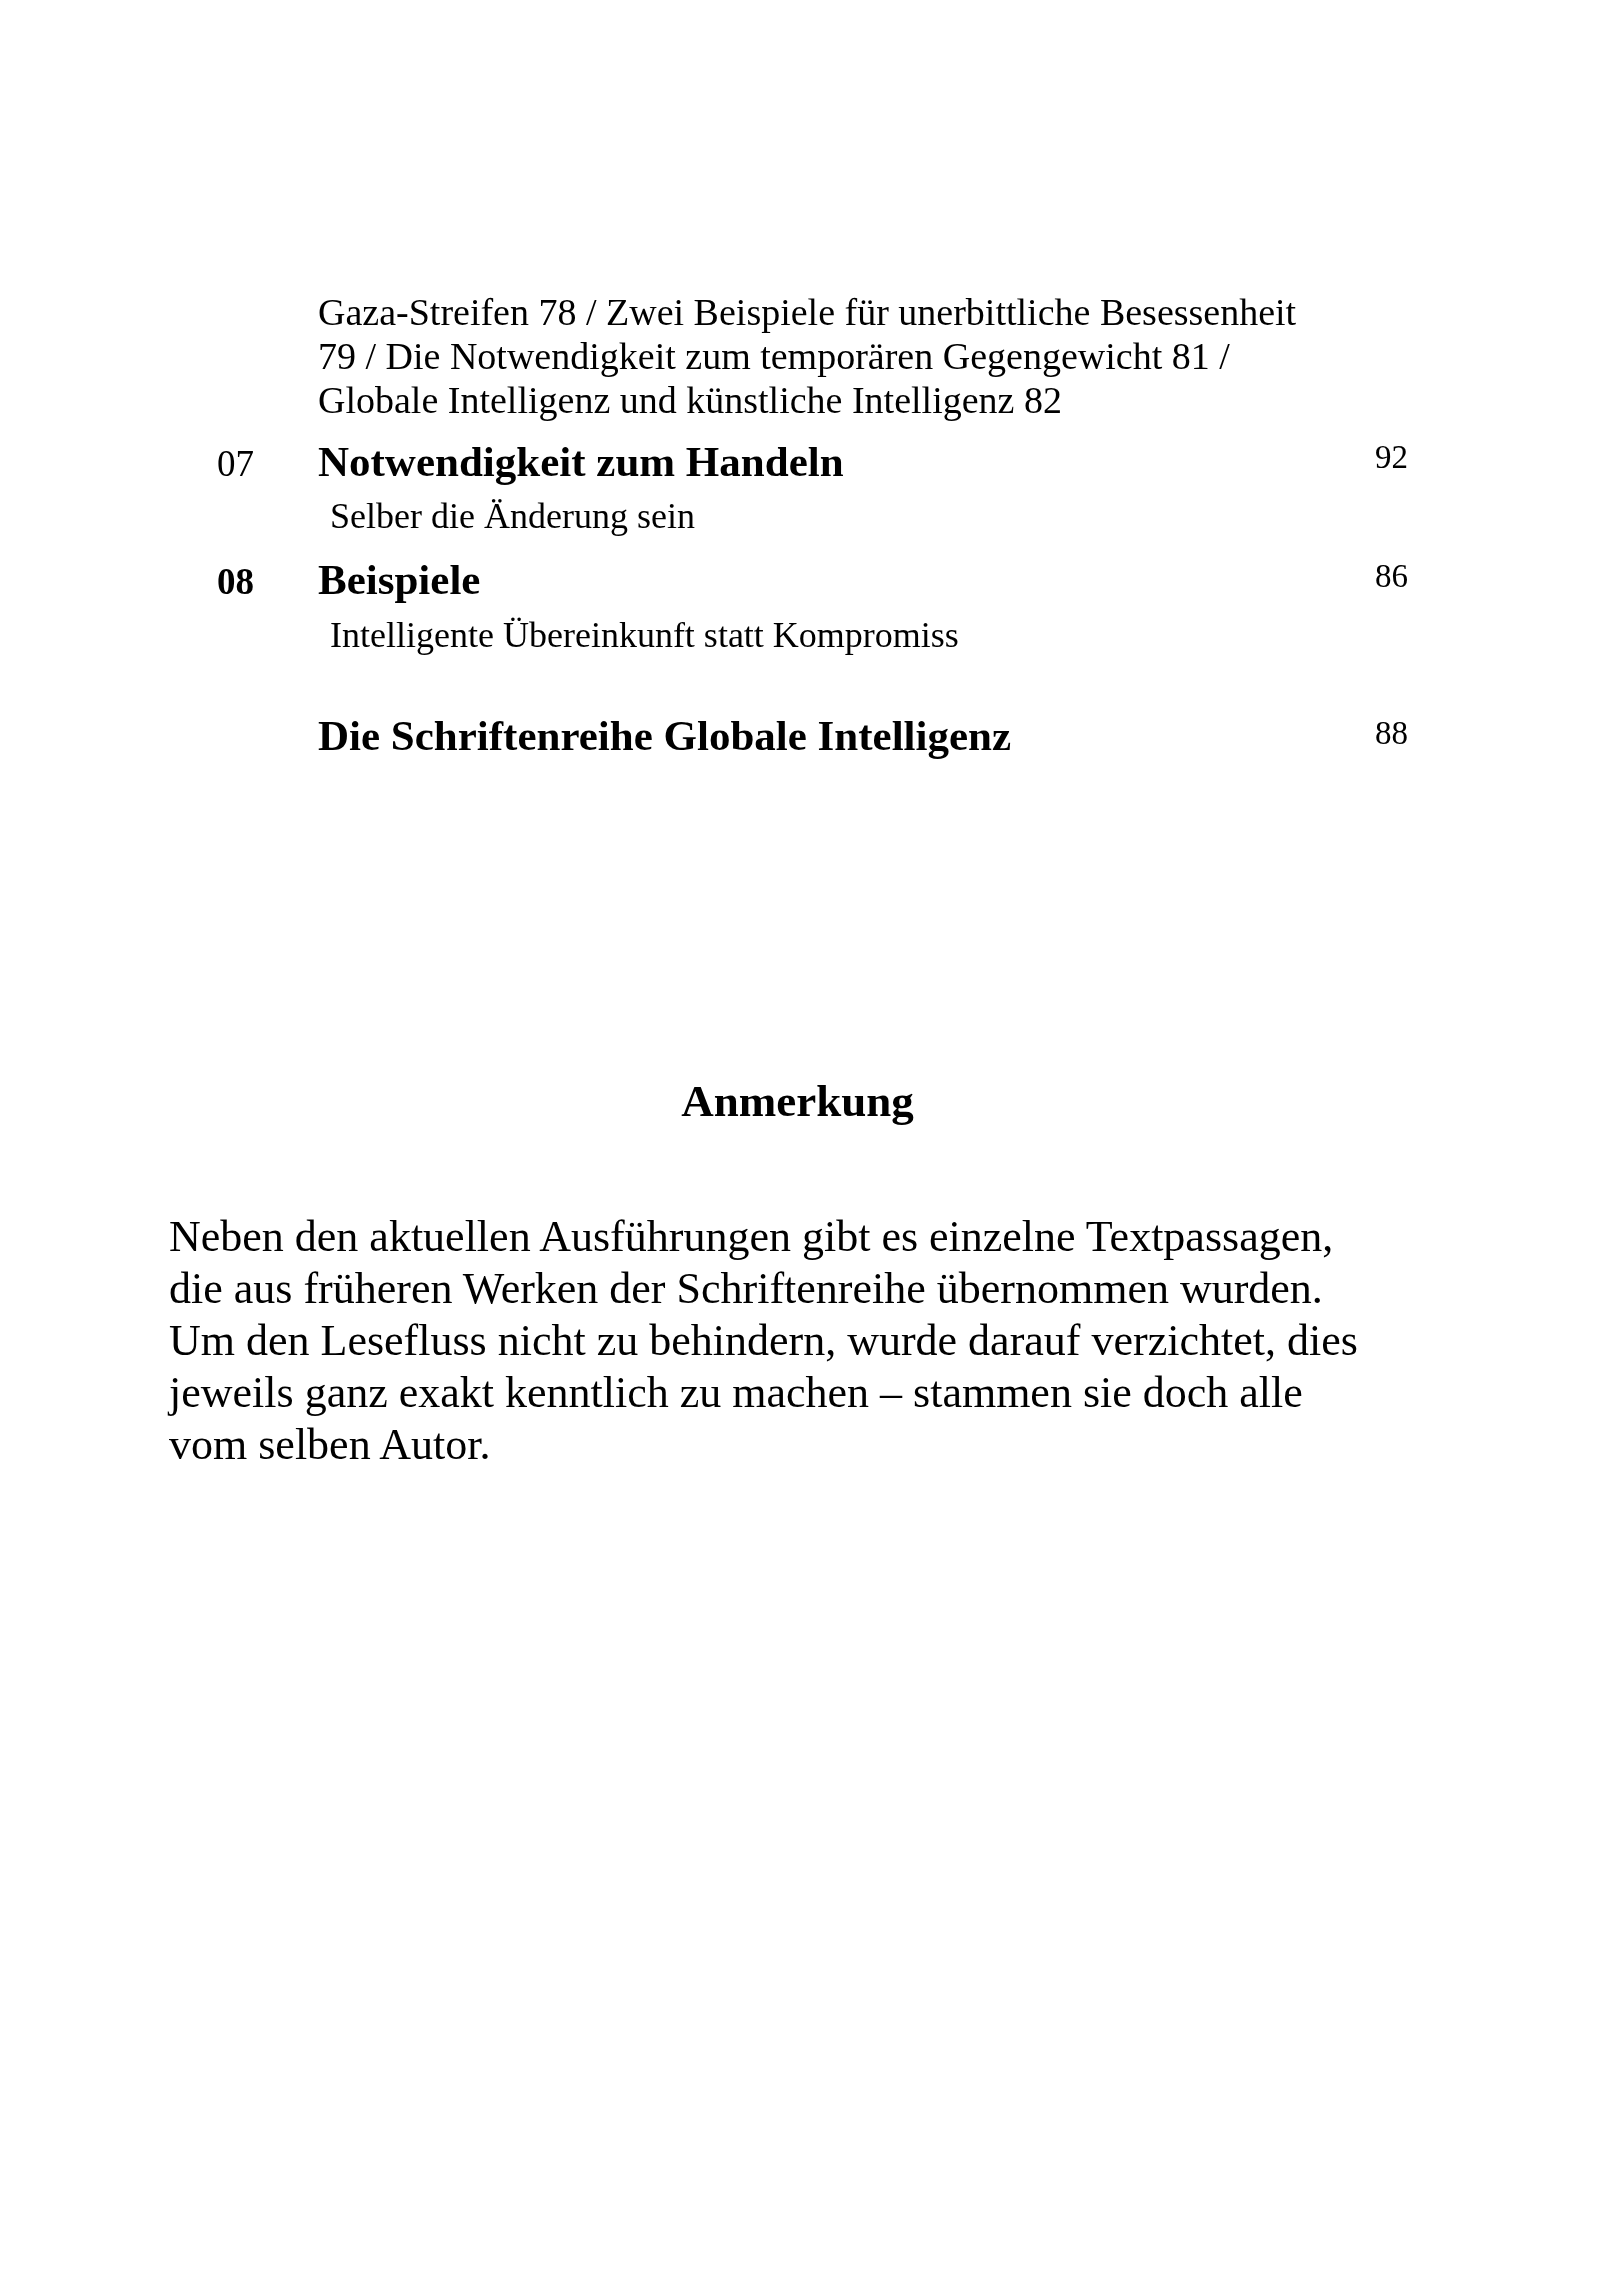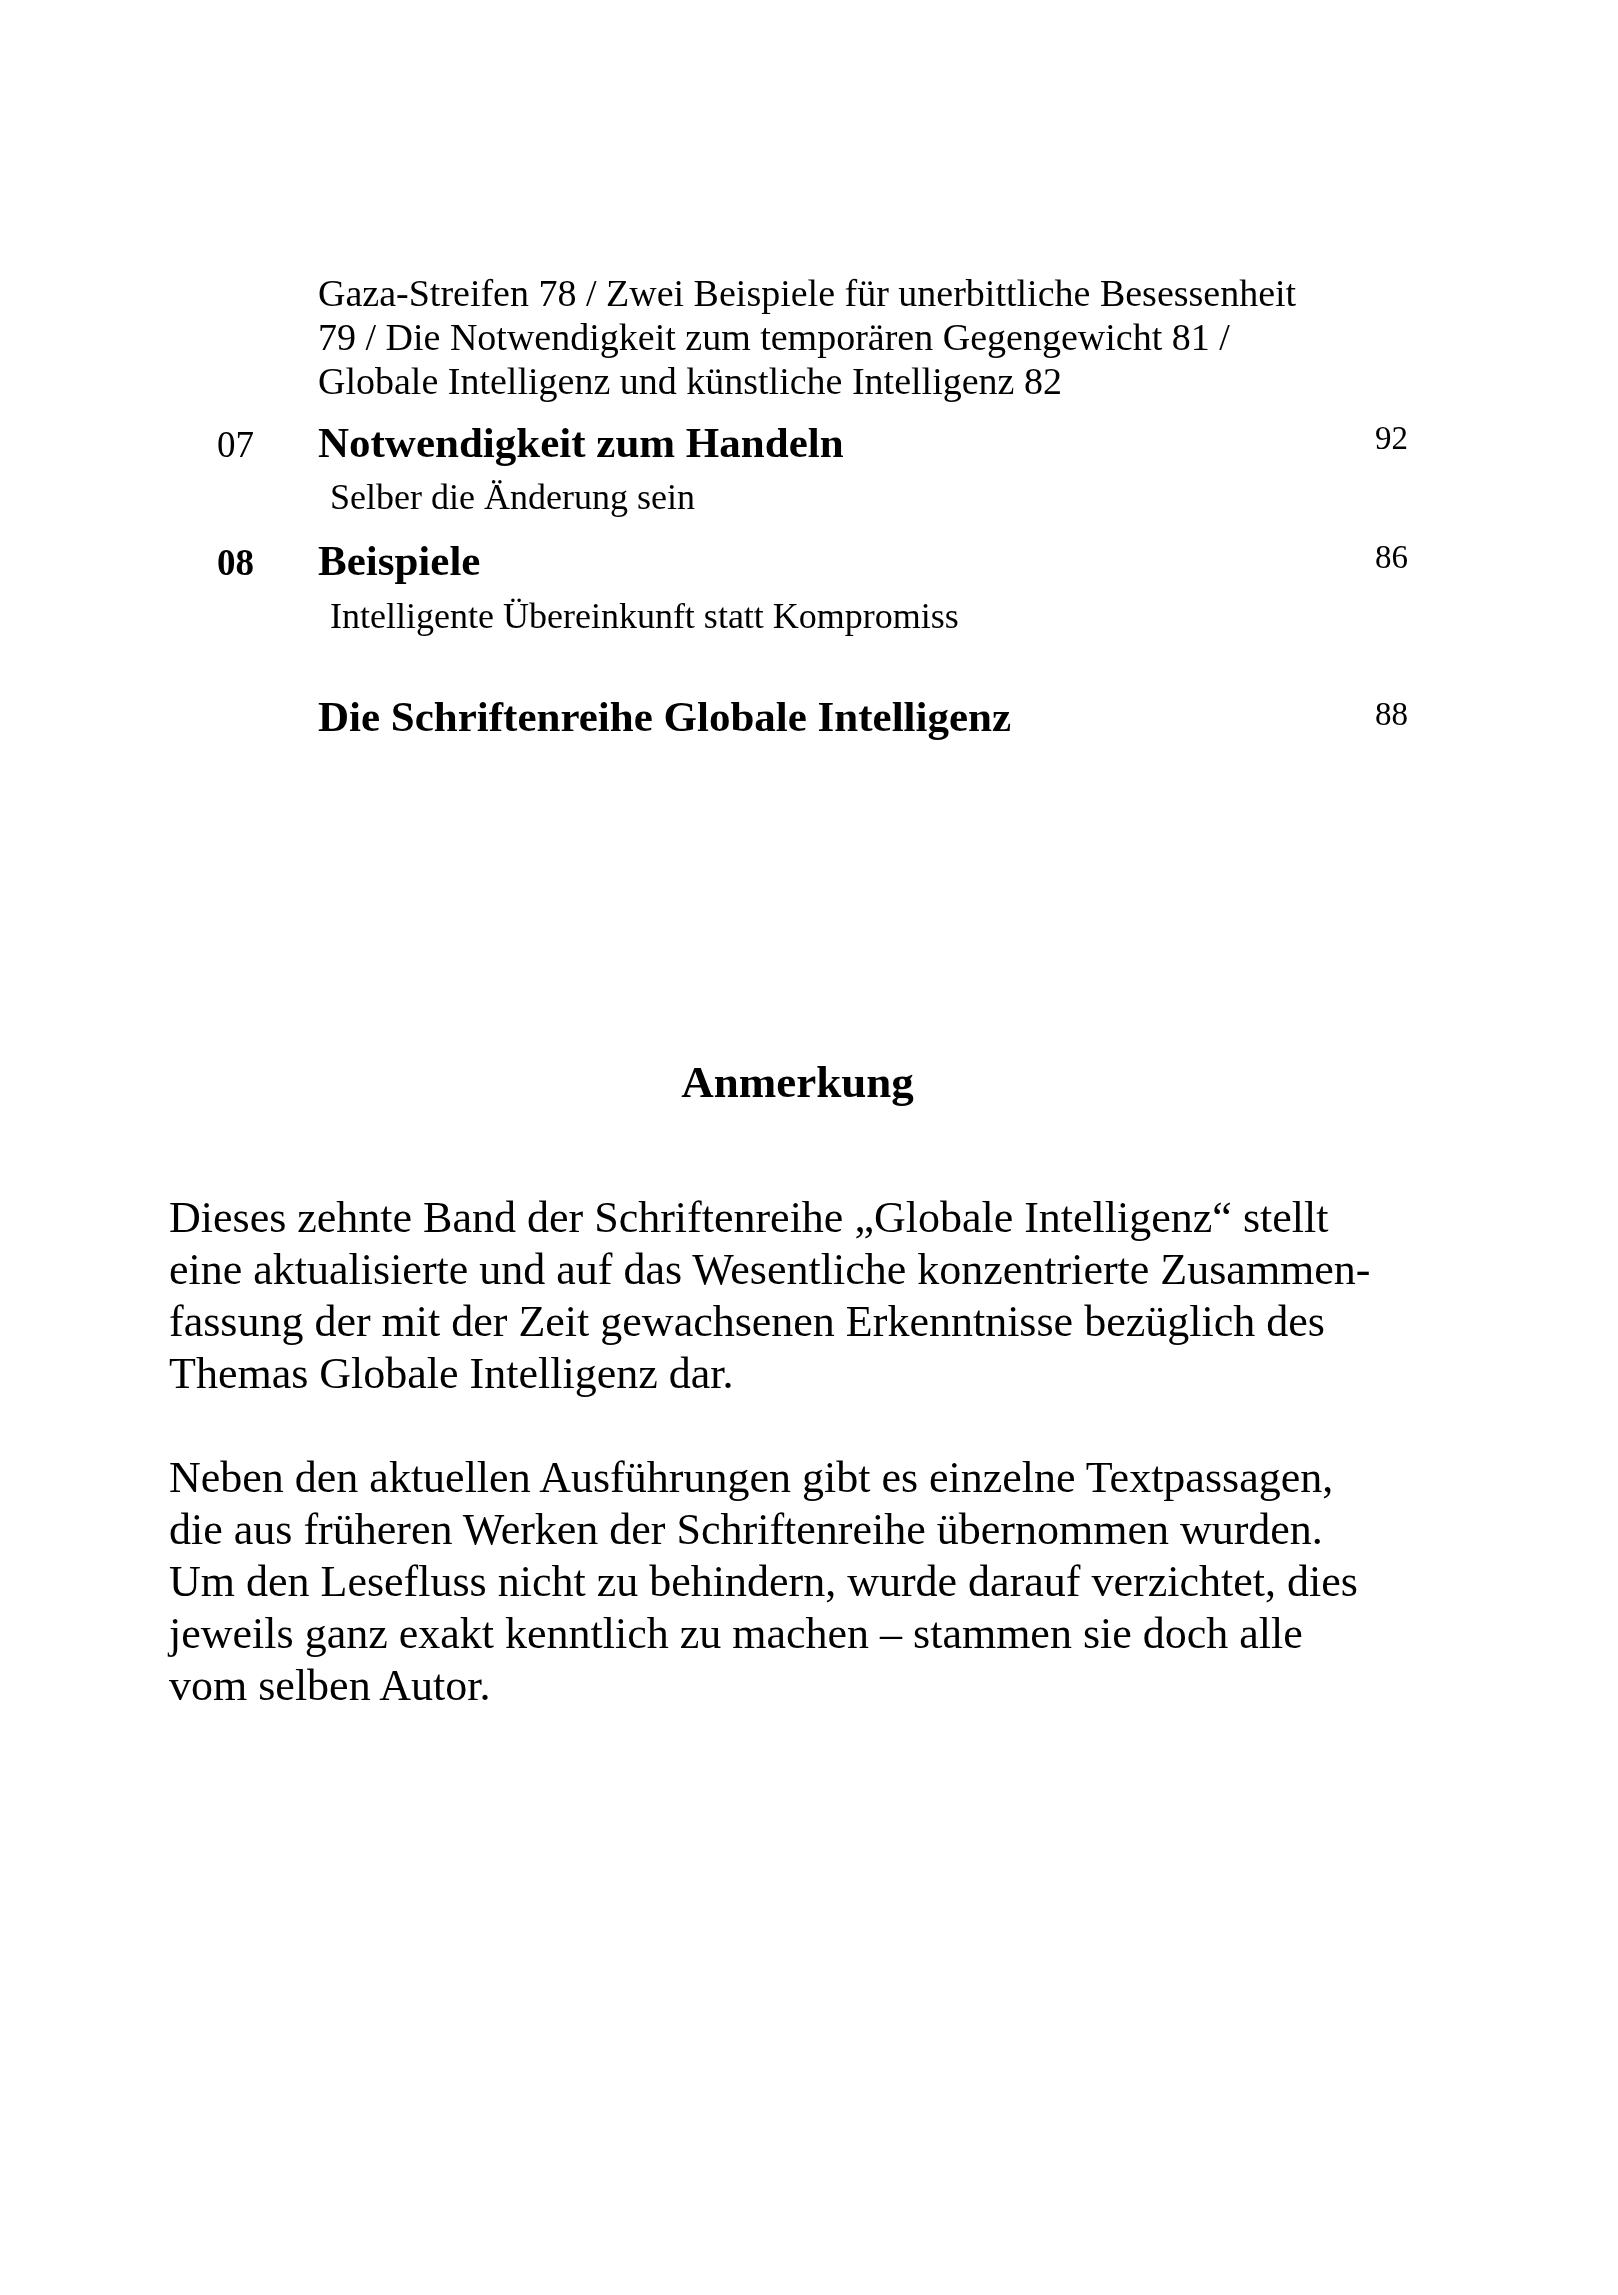--- a/index.html
+++ b/index.html
@@ -5,21 +5,21 @@
   html, body { margin: 0; padding: 0; background: #777; }
   .page {
     position: relative;
     width: 1618px;
     height: 2295px;
     background: #ffffff;
     font-family: "Liberation Serif", "DejaVu Serif", serif;
     color: #000000;
     overflow: hidden;
   }
-  .abs { position: absolute; white-space: pre-line; }
+  .abs { position: absolute; white-space: pre-line; margin-top: 19px; }
 
   
   .toc-sublines {
     left: 318px; top: 271px;
     font-size: 38px; line-height: 44px;
   }
 
   
   .chapter-number {
     left: 217px;
@@ -87,24 +87,20 @@
   <div class="abs chapter-title title-08">Beispiele</div>
   <div class="abs page-number page-86">86</div>
   <div class="abs chapter-subtitle subtitle-08">Intelligente Übereinkunft statt Kompromiss</div>
 
   <div class="abs chapter-title title-series">Die Schriftenreihe Globale Intelligenz</div>
   <div class="abs page-number page-88">88</div>
 
   <div class="abs note-heading">Anmerkung</div>
 
   <div class="abs note-body">
-    <div>Dieses zehnte Band der Schriftenreihe „Globale Intelligenz“ stellt
-eine aktualisierte und auf das Wesentliche konzentrierte Zusammen-
-fassung der mit der Zeit gewachsenen Erkenntnisse bezüglich des
-Themas Globale Intelligenz dar.</div>
     <div>Neben den aktuellen Ausführungen gibt es einzelne Textpassagen,
 die aus früheren Werken der Schriftenreihe übernommen wurden.
 Um den Lesefluss nicht zu behindern, wurde darauf verzichtet, dies
 jeweils ganz exakt kenntlich zu machen – stammen sie doch alle
 vom selben Autor.</div>
   </div>
 
 </div>
 
 

